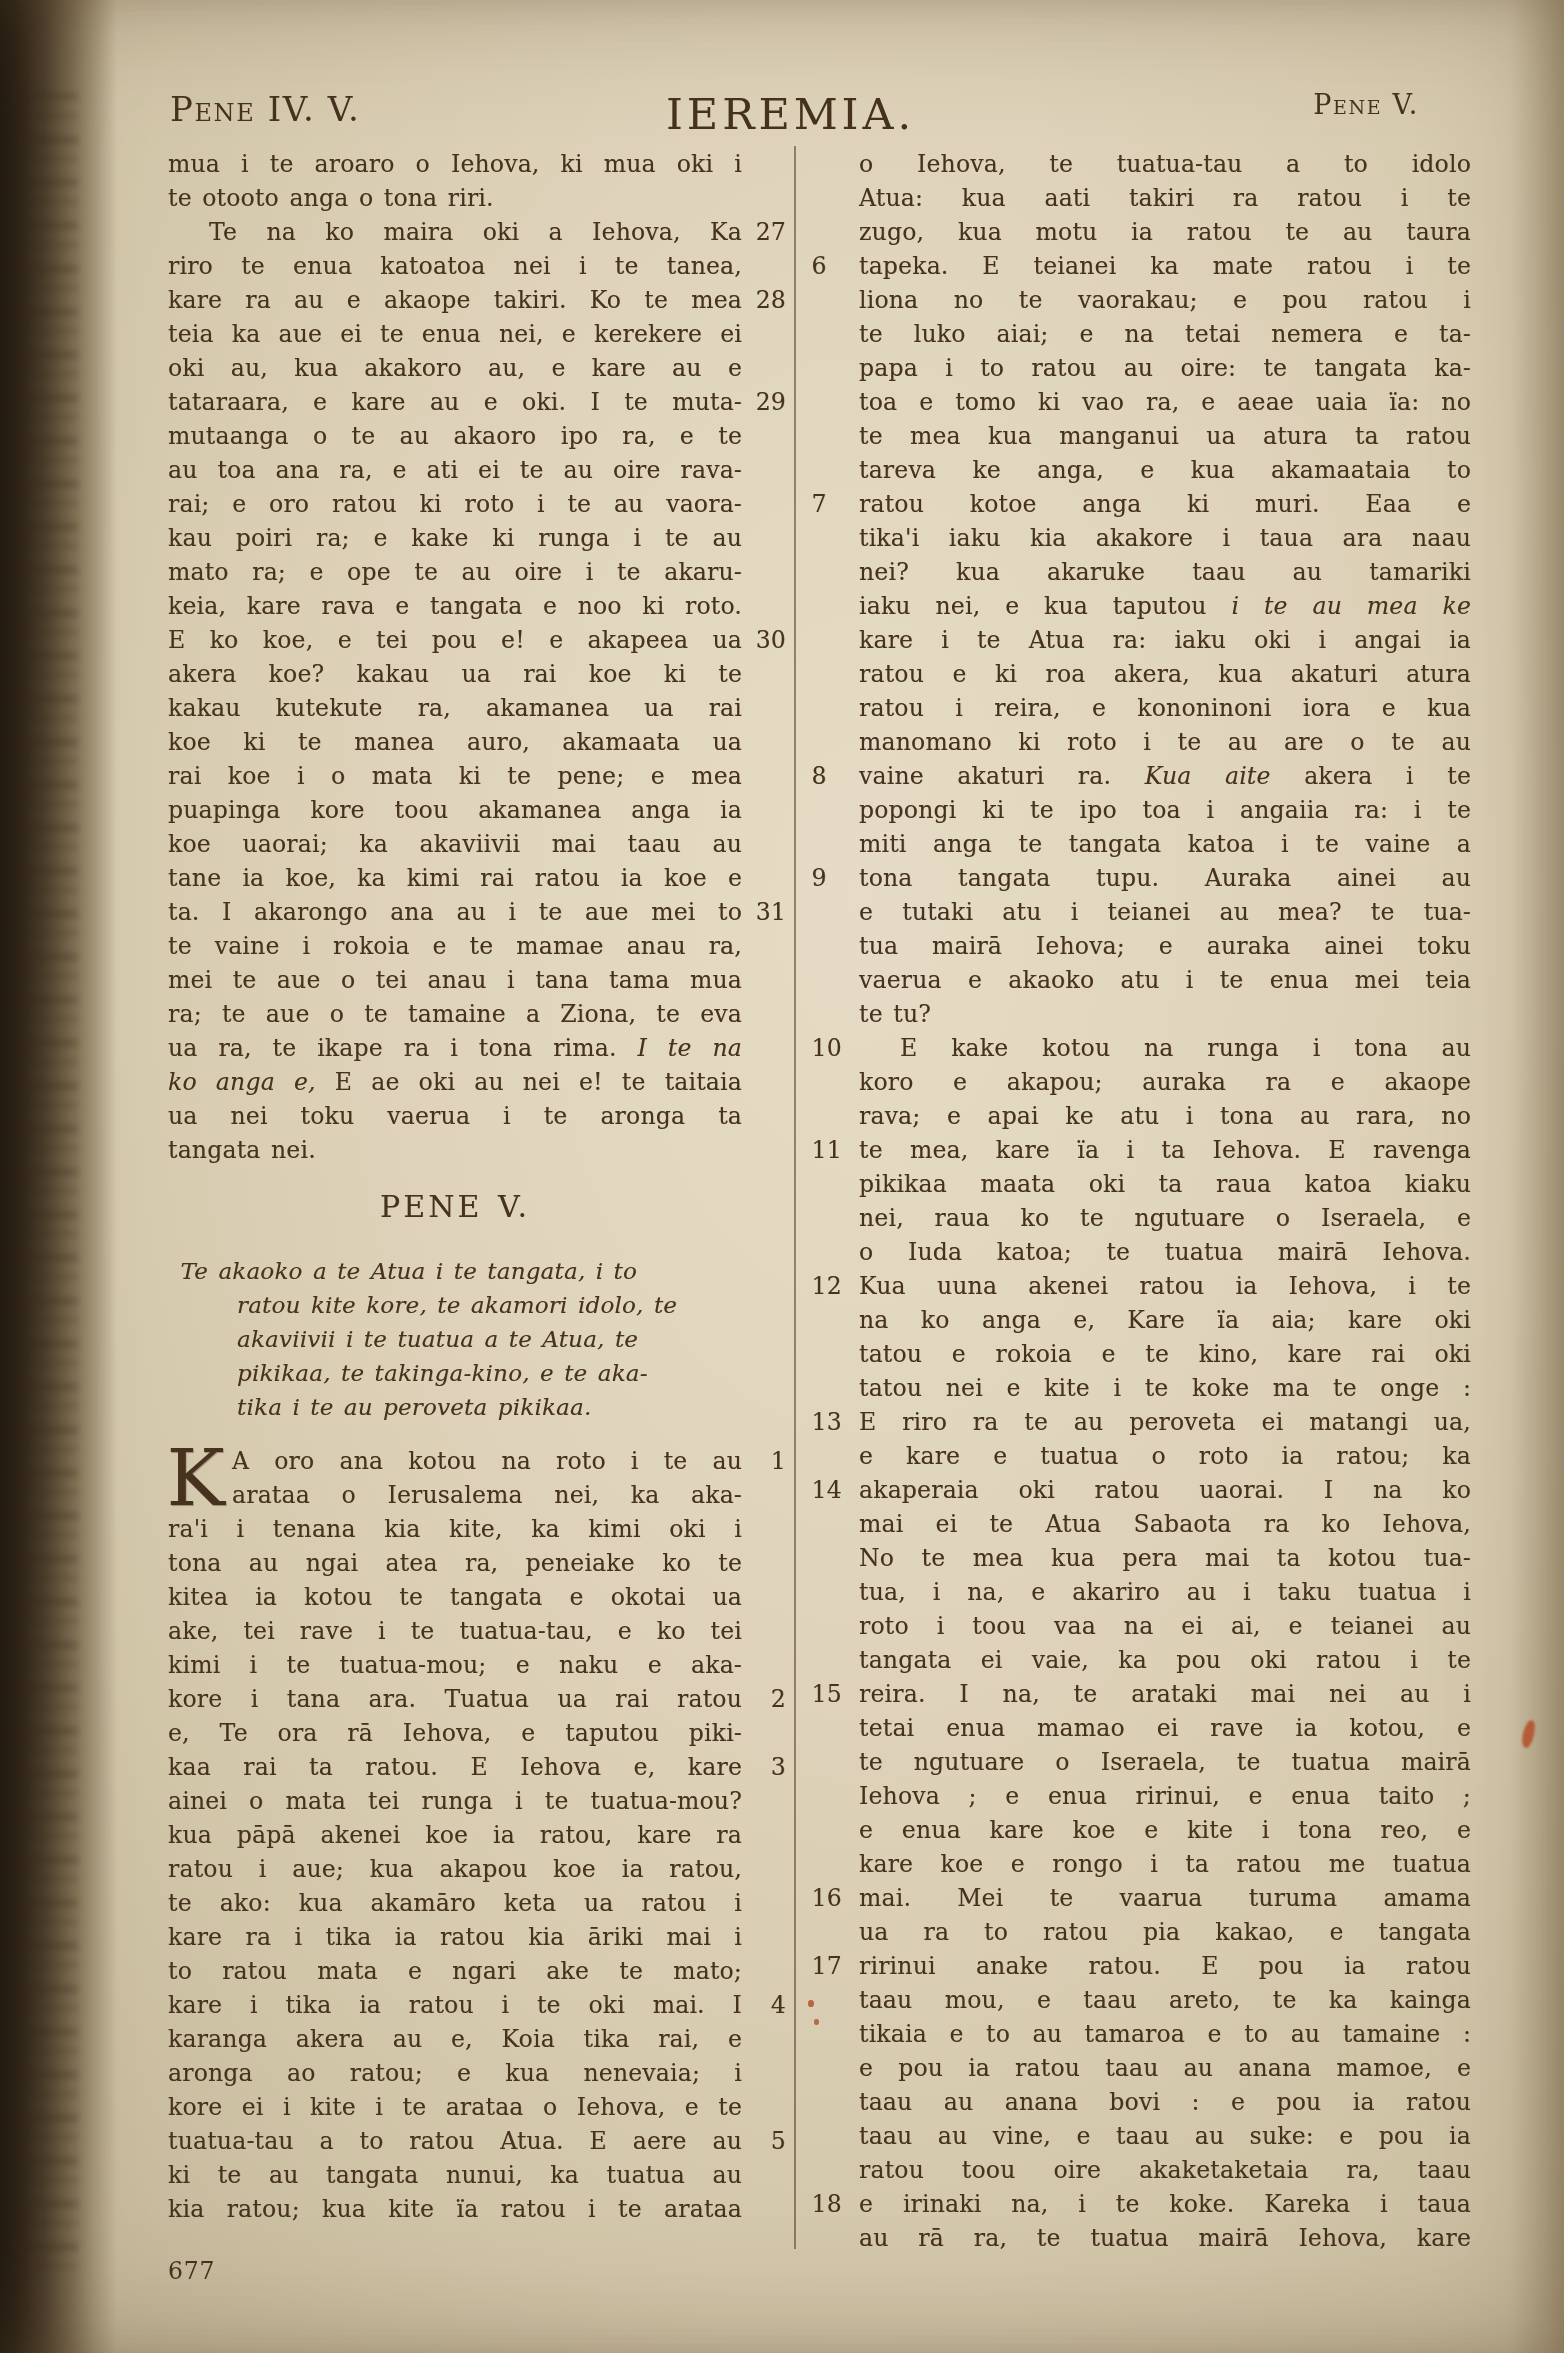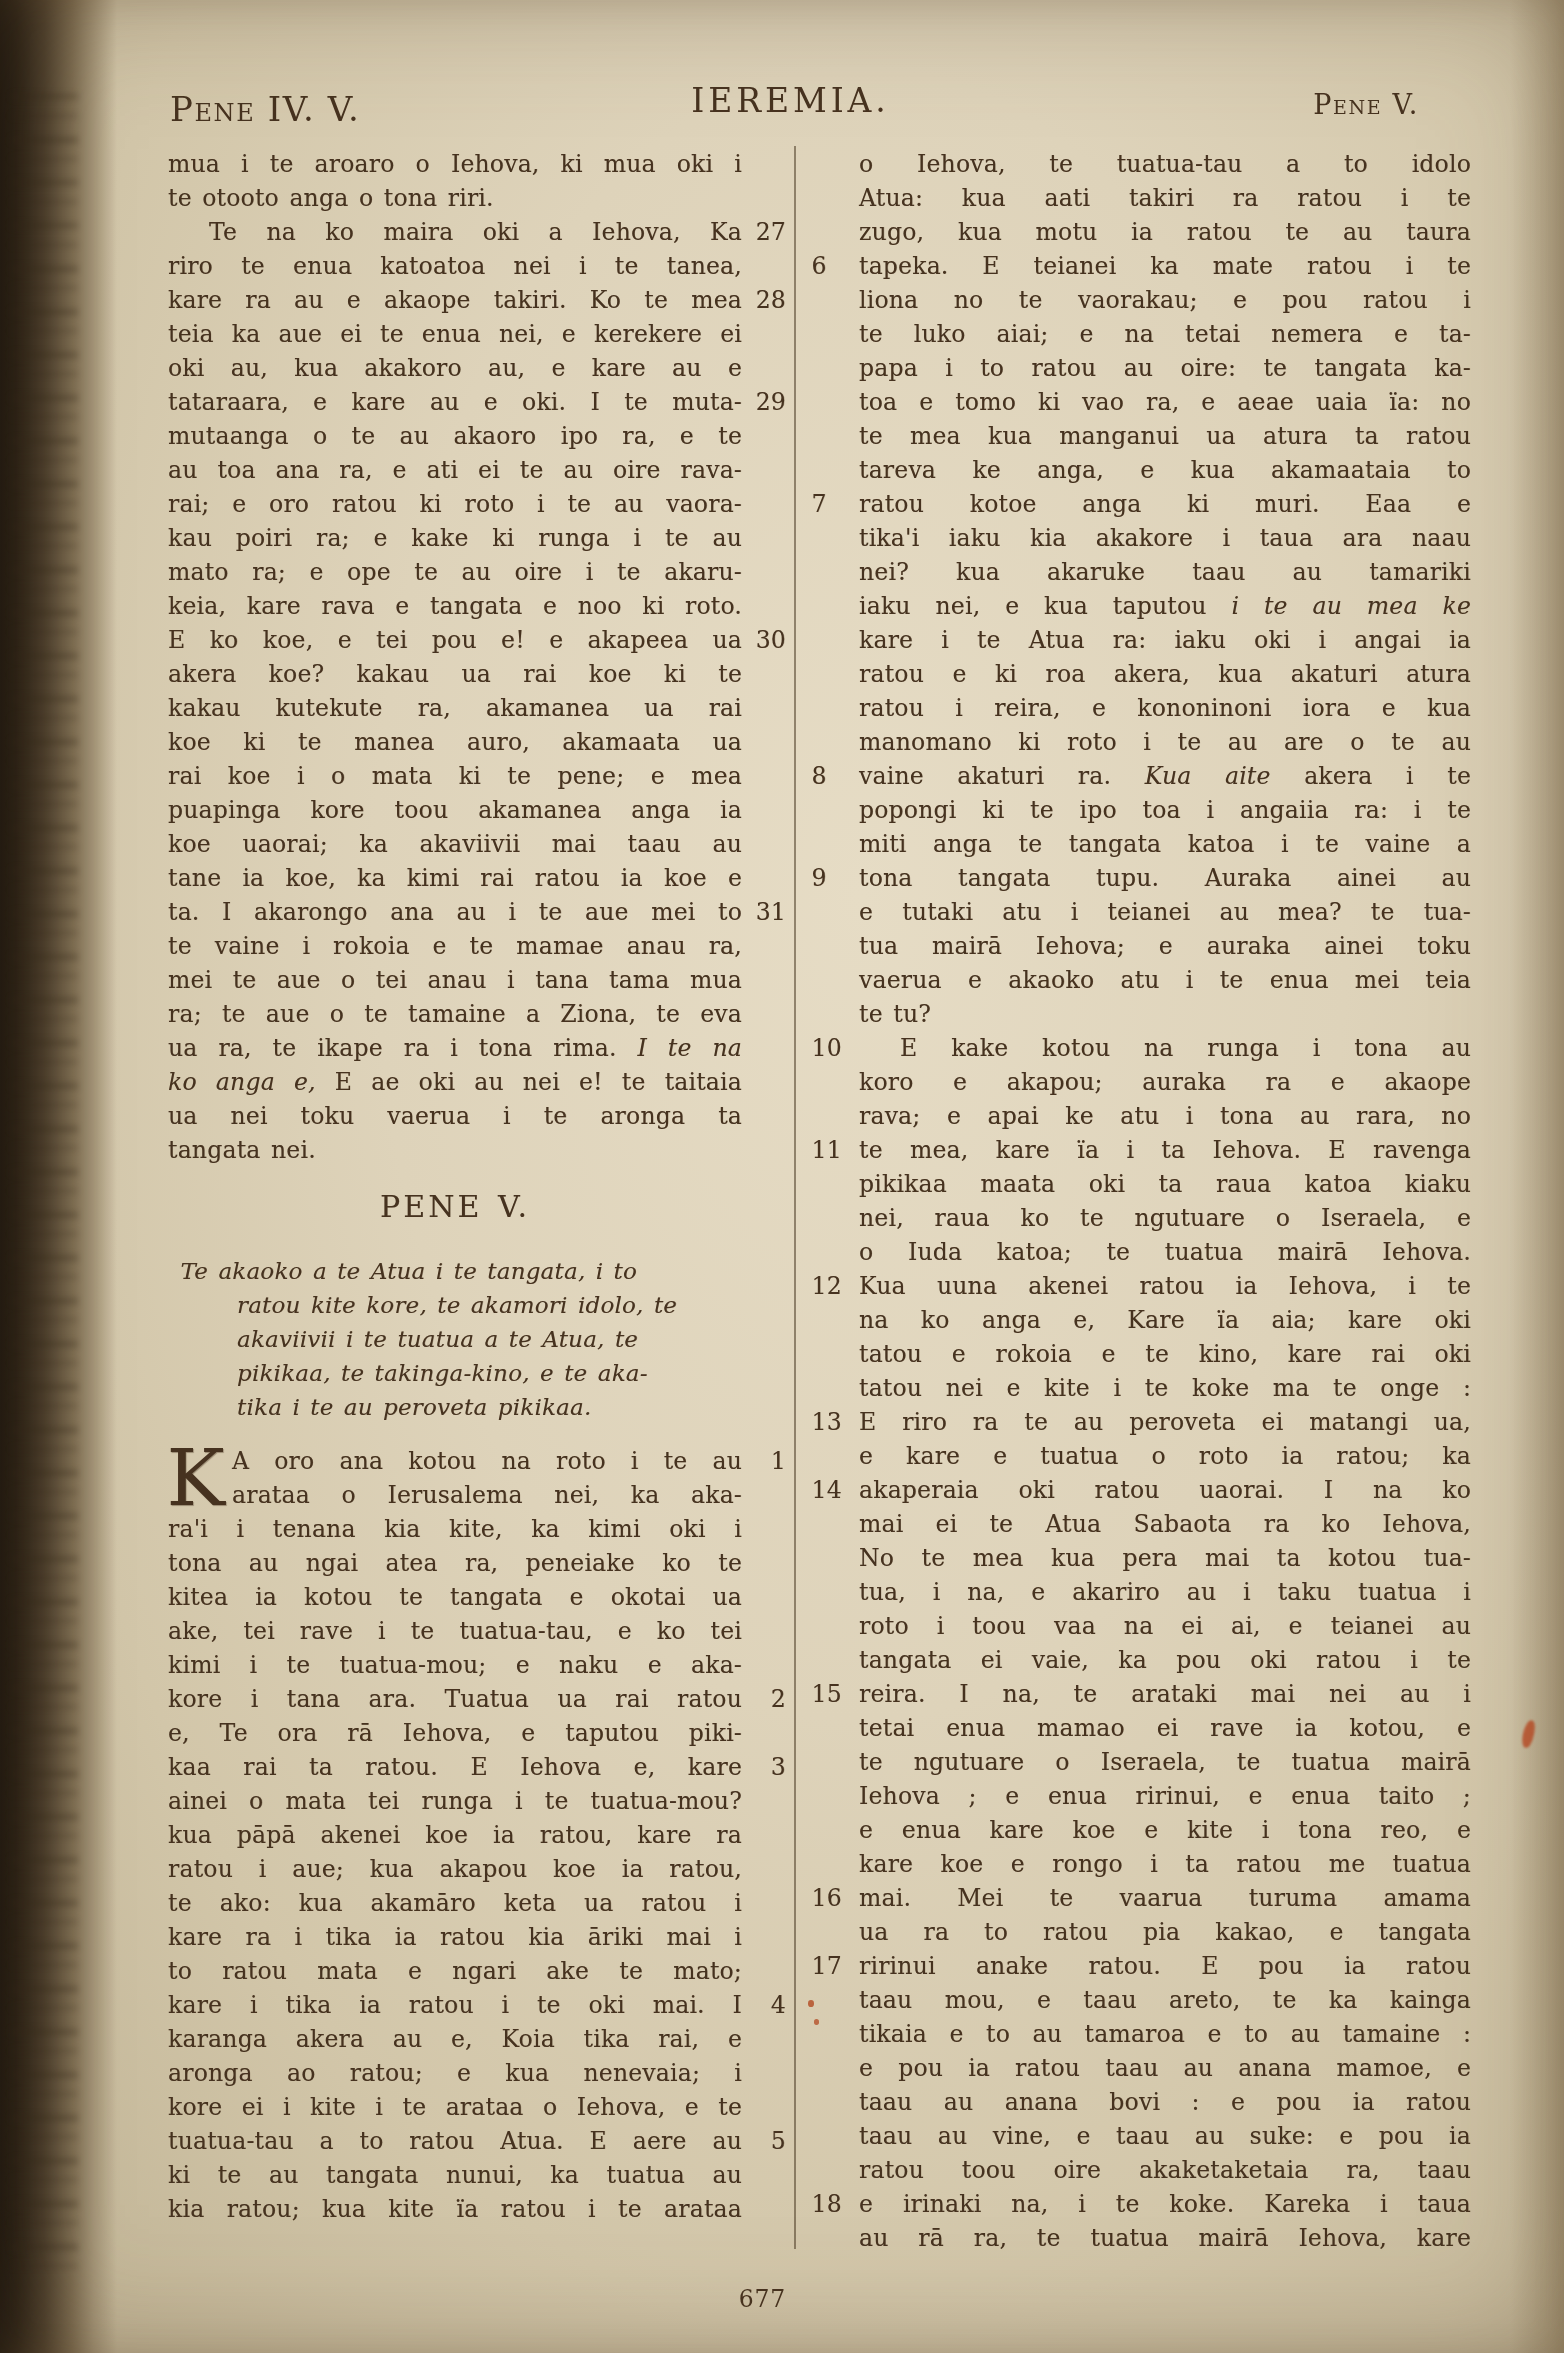--- a/index.html
+++ b/index.html
@@ -17,22 +17,22 @@
     background:linear-gradient(90deg,#120e09 0%, #241c12 14%, #4a3d2b 38%, #7c6c51 62%, #a39477 80%, rgba(170,156,128,0) 100%);}
   .spine-ghost{position:absolute; left:11px; top:94px; width:67px; height:2191px; z-index:2;
     background:repeating-linear-gradient(180deg, rgba(46,34,20,0.55) 0 5.5px, rgba(0,0,0,0) 5.5px 20.3px, rgba(46,34,20,0.35) 20.3px 24px, rgba(0,0,0,0) 24px 43px);
     filter:blur(3.1px); opacity:.55;}
   .edge-right{position:absolute; right:0; top:0; width:55px; height:2354px; z-index:1;
     background:linear-gradient(270deg, rgba(120,100,66,0.4) 0%, rgba(0,0,0,0) 100%);}
 
   .header{position:absolute; top:81px; left:0; width:1565px; height:55px; z-index:3;}
   .header .h-left{position:absolute; left:170px; top:7.8px; font-variant-caps:small-caps;
     font-size:34px; letter-spacing:1.6px;}
-  .header .h-center{position:absolute; left:548px; width:485px; top:0; text-align:center;
-    font-size:33px; letter-spacing:3.9px;}
+  .header .h-center{position:absolute; left:548px; width:485px; top:8px; text-align:center;
+    font-size:43px; letter-spacing:3.9px;}
   .header .h-right{position:absolute; left:923px; width:548px; top:7.8px; text-align:right;
     padding-right:52px; box-sizing:border-box; font-variant-caps:small-caps;
     font-size:27px; letter-spacing:1.6px;}
 
   .divider{position:absolute; left:794px; top:146px; width:1.6px; height:2103px;
     background:rgba(74,58,36,0.55); z-index:2;}
 
   .col{position:absolute; top:147px; z-index:3; font-size:23.5px; line-height:34px;
     letter-spacing:0.2px; word-spacing:0.12em;
     text-shadow:0.3px 0.4px 0.5px rgba(66,46,26,0.35);}
@@ -52,22 +52,22 @@
   .seg.m-top{margin-top:20.3px;}
   .dropcap{position:absolute; left:-1.6px; top:0.8px; width:61px; font-size:78px; line-height:66px;
     text-shadow:0.8px 0.8px 0.8px rgba(66,46,26,0.4);}
 
   .chapter-heading{margin:19px 0 27px 0; font-size:30px; line-height:41px; letter-spacing:3.1px;
     text-align:center; padding-right:44px;}
   .chapter-summary{font-style:italic; font-size:23px; line-height:34px; padding-right:55px;}
   .summary-line{padding-left:69px;}
   .summary-line.first{padding-left:12.5px;}
 
-  .page-number{position:absolute; left:168px; width:618px; top:2257px; text-align:right;
-    font-size:23.5px; z-index:3; letter-spacing:0.8px;margin-top:28px;}
+  .page-number{position:absolute; left:168px; width:618px; top:2257px; text-align:left;
+    font-size:23.5px; z-index:3; letter-spacing:0.8px;}
 
   .stain-a{position:absolute; left:1523px; top:1720px; width:11px; height:28px; z-index:4;
     background:#bf4f28; opacity:.85; border-radius:60% 40% 55% 45%; filter:blur(0.8px);
     transform:rotate(10deg);}
   .stain-b{position:absolute; left:808px; top:2000px; width:6.3px; height:7px; z-index:4;
     background:#b34a22; opacity:.8; border-radius:50%; filter:blur(0.4px);}
   .stain-c{position:absolute; left:814px; top:2019px; width:4.7px; height:5.5px; z-index:4;
     background:#b34a22; opacity:.75; border-radius:50%; filter:blur(0.4px);}
   i{font-style:italic;}
 </style>

